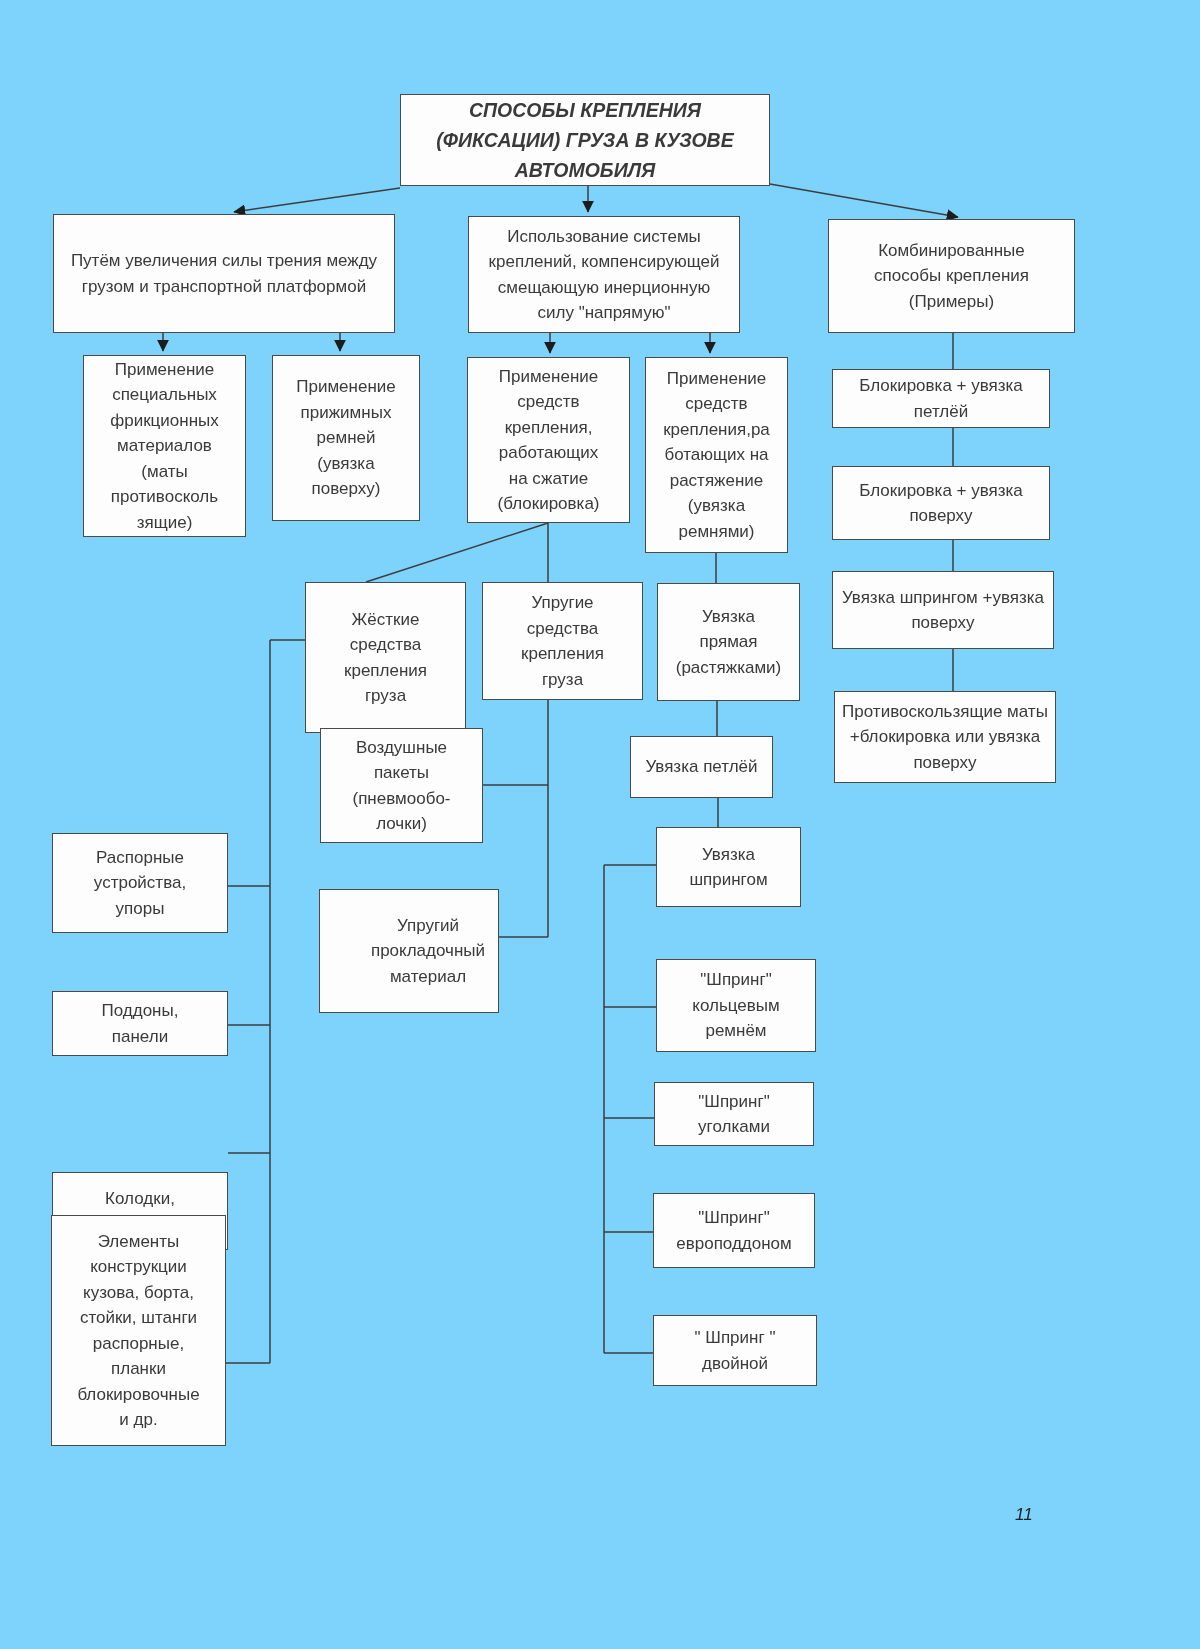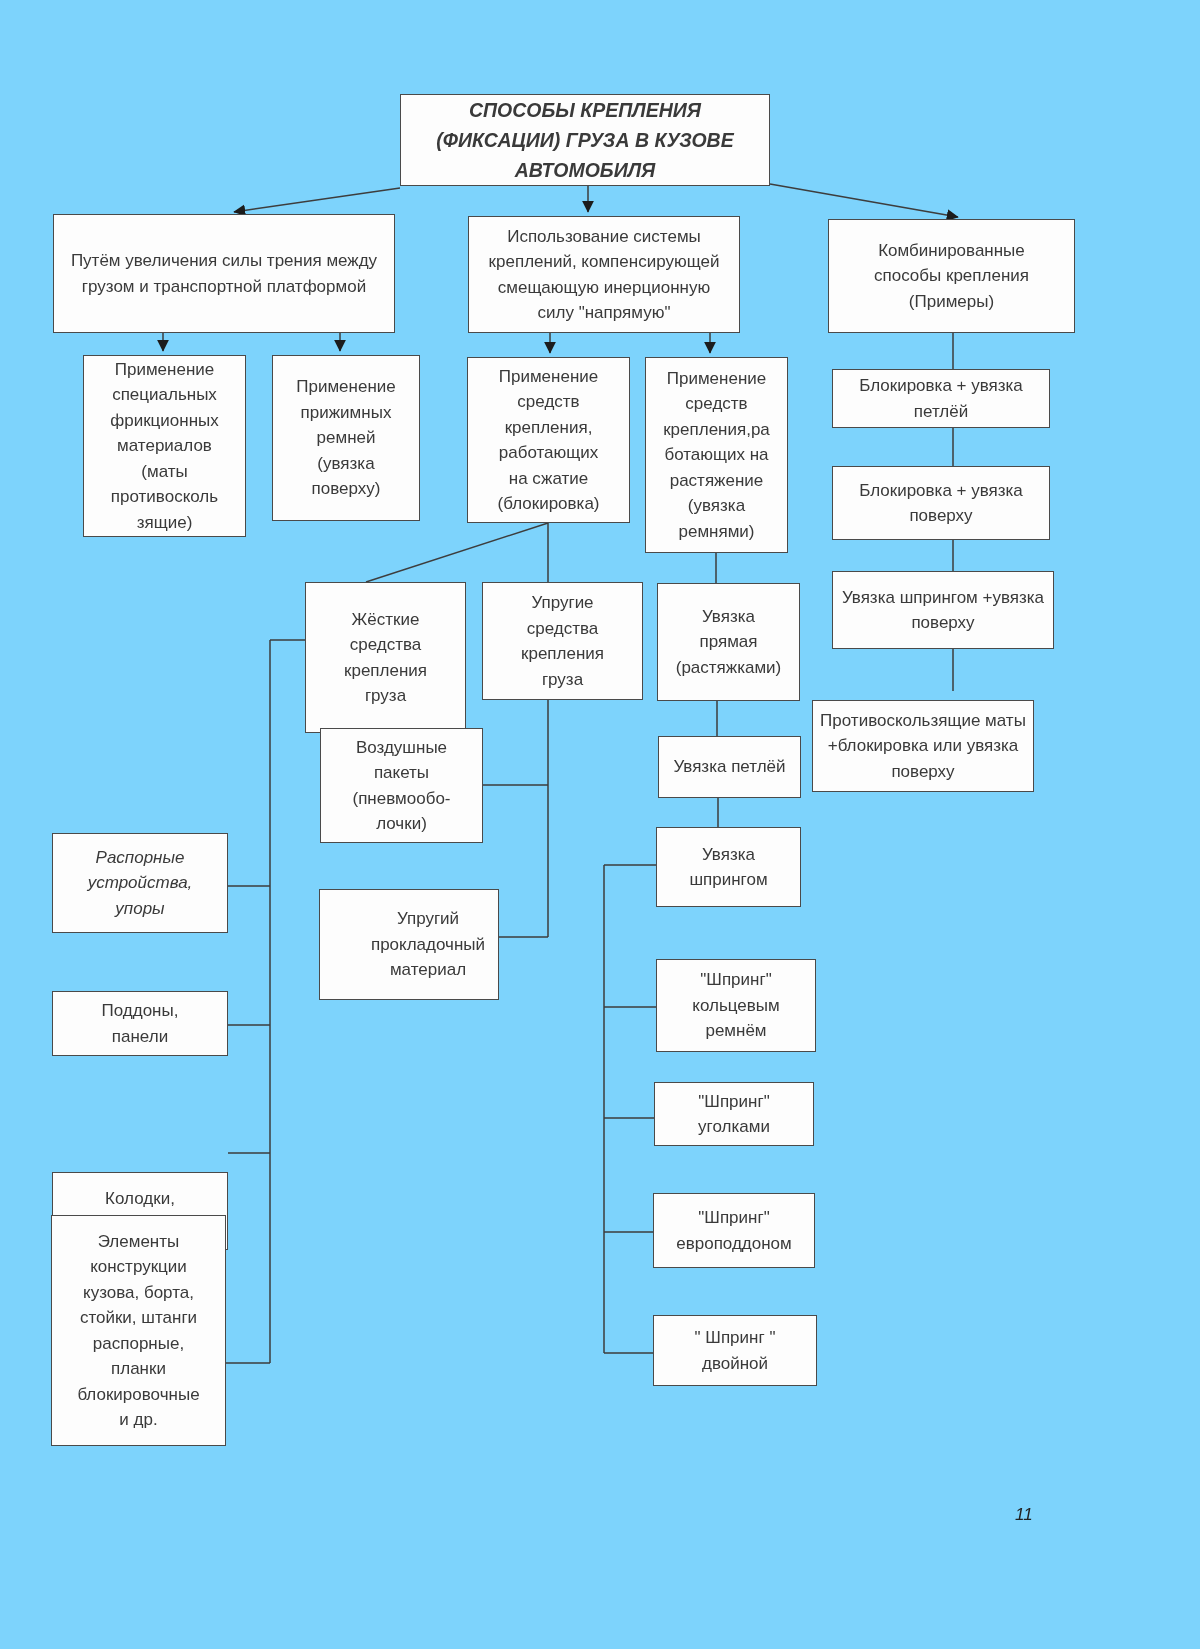--- a/index.html
+++ b/index.html
@@ -114,48 +114,48 @@
 растяжение
 (увязка
 ремнями)</div>
 
   <div class="node" style="left:832px;top:369px;width:218px;height:59px;">Блокировка + увязка
 петлёй</div>
   <div class="node" style="left:832px;top:466px;width:218px;height:74px;">Блокировка + увязка
 поверху</div>
   <div class="node" style="left:832px;top:571px;width:222px;height:78px;">Увязка шпрингом +увязка
 поверху</div>
-  <div class="node" style="left:812px;top:691px;width:222px;height:92px;margin-top:9px;">Противоскользящие маты
+  <div class="node" style="left:834px;top:691px;width:222px;height:92px;">Противоскользящие маты
 +блокировка или увязка
 поверху</div>
 
   <div class="node" style="left:305px;top:582px;width:161px;height:151px;">Жёсткие
 средства
 крепления
 груза</div>
   <div class="node" style="left:482px;top:582px;width:161px;height:118px;">Упругие
 средства
 крепления
 груза</div>
   <div class="node" style="left:657px;top:583px;width:143px;height:118px;">Увязка
 прямая
 (растяжками)</div>
-  <div class="node" style="left:658px;top:736px;width:143px;height:62px;">Увязка петлёй</div>
+  <div class="node" style="left:630px;top:736px;width:143px;height:62px;">Увязка петлёй</div>
   <div class="node" style="left:656px;top:827px;width:145px;height:80px;">Увязка
 шпрингом</div>
 
   <div class="node" style="left:320px;top:728px;width:163px;height:115px;">Воздушные
 пакеты
 (пневмообо-
 лочки)</div>
-  <div class="node" style="left:319px;top:889px;width:180px;height:111px;padding-left:44px;">Упругий
+  <div class="node" style="left:319px;top:889px;width:180px;height:124px;padding-left:44px;">Упругий
 прокладочный
 материал</div>
 
-  <div class="node" style="left:52px;top:833px;width:176px;height:100px;font-style:italic;">Распорные
+  <div class="node" style="left:52px;top:833px;width:176px;height:100px;">Распорные
 устройства,
 упоры</div>
   <div class="node" style="left:52px;top:991px;width:176px;height:65px;">Поддоны,
 панели</div>
   <div class="node" style="left:52px;top:1172px;width:176px;height:78px;">Колодки,
 брусья, бруски</div>
   <div class="node" style="left:51px;top:1215px;width:175px;height:231px;">Элементы
 конструкции
 кузова, борта,
 стойки, штанги

